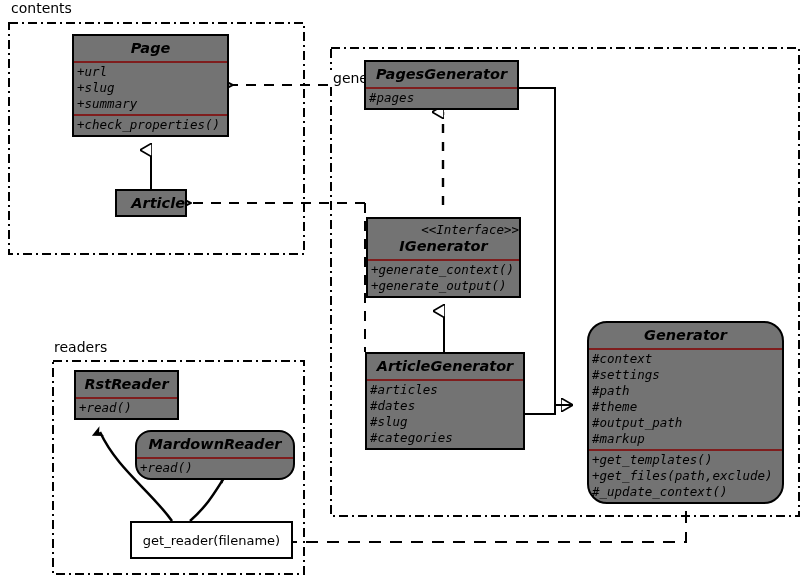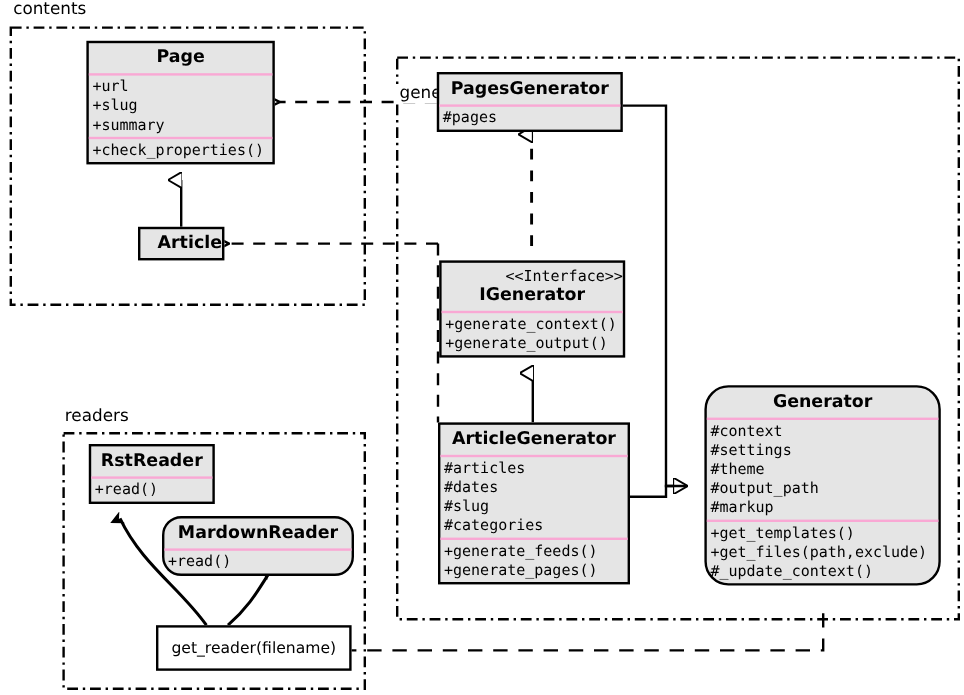--- a/index.html
+++ b/index.html
@@ -33,21 +33,22 @@
     background: #ffffff;
     padding: 0 3px;
     white-space: nowrap;
     line-height: 16px;
   }
   
   .cls {
     position: absolute;
     box-sizing: border-box;
     border: 2px solid #000;
-    background: #e5e5e5;
+    background: #737373;
+    font-style: italic;
   }
   .cls-name {
     font-family: "DejaVu Sans", sans-serif;
     font-weight: bold;
     font-size: 14.5px;
     text-align: center;
     color: #000;
     padding: 4px 6px 4px 6px;
     line-height: 17px;
     white-space: nowrap;
@@ -55,21 +56,21 @@
   .cls-stereo {
     font-family: "DejaVu Sans Mono", monospace;
     font-weight: normal;
     font-size: 12.5px;
     text-align: right;
     color: #000;
     line-height: 16px;
     padding-top: 3px;
   }
   .sep {
-    border-top: 2px solid #f9a8d4;
+    border-top: 2px solid #7f1d1d;
   }
   .cls-attrs, .cls-ops {
     font-family: "DejaVu Sans Mono", monospace;
     font-size: 12.5px;
     color: #000;
     padding: 1px 3px 2px 3px;
     line-height: 16px;
     white-space: nowrap;
   }
   .cls-attrs div, .cls-ops div { height: 16px; }
@@ -184,31 +185,28 @@
   </div>
 
   <div class="cls" style="left:365px; top:352px; width:160px;">
     <div class="cls-name">ArticleGenerator</div>
     <div class="cls-attrs sep">
       <div>#articles</div>
       <div>#dates</div>
       <div>#slug</div>
       <div>#categories</div>
     </div>
-    <div class="cls-ops sep">
-      <div>+generate_feeds()</div>
-      <div>+generate_pages()</div>
-    </div>
   </div>
 
   <div class="cls" style="left:587px; top:321px; width:197px;border-radius:20px;">
     <div class="cls-name">Generator</div>
     <div class="cls-attrs sep">
       <div>#context</div>
       <div>#settings</div>
+      <div>#path</div>
       <div>#theme</div>
       <div>#output_path</div>
       <div>#markup</div>
     </div>
     <div class="cls-ops sep">
       <div>+get_templates()</div>
       <div>+get_files(path,exclude)</div>
       <div>#_update_context()</div>
     </div>
   </div>

